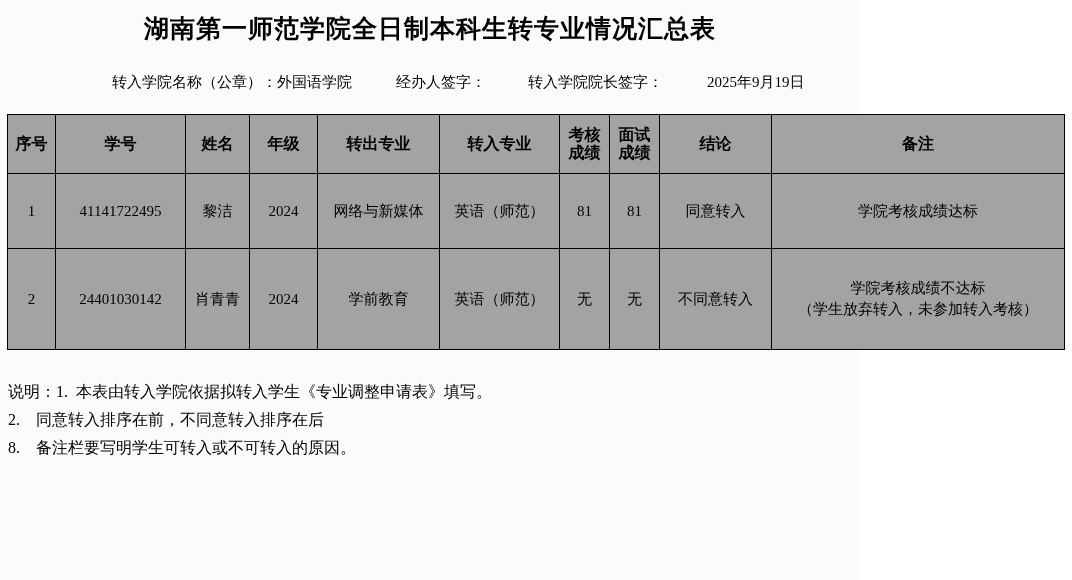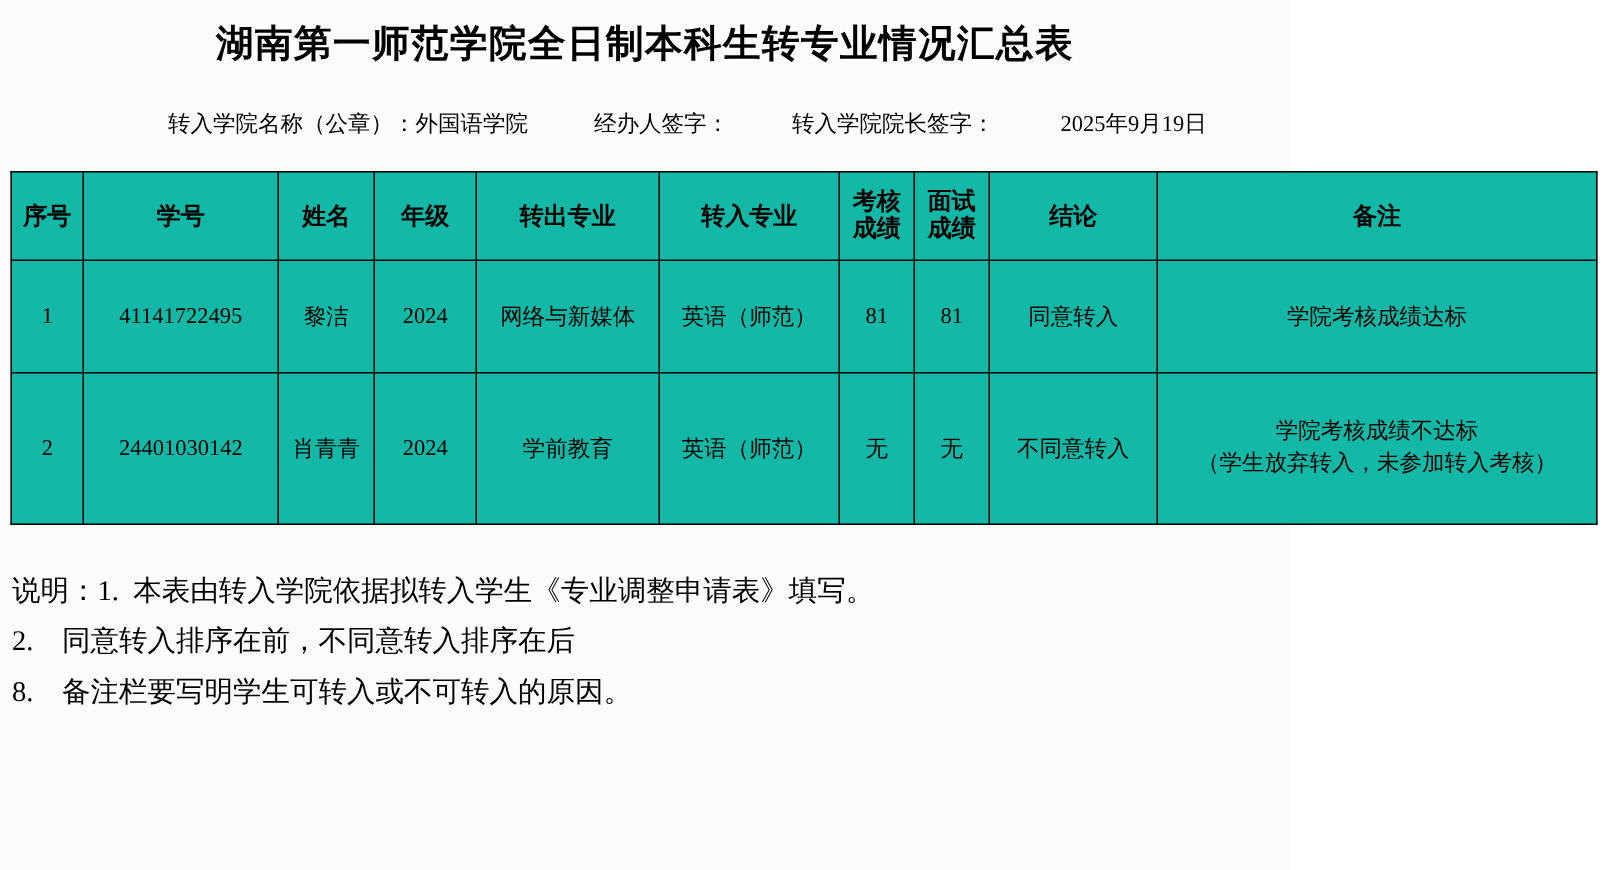--- a/index.html
+++ b/index.html
@@ -40,21 +40,21 @@
   }
   .meta-gap-1 { width: 44px; }
   .meta-gap-2 { width: 42px; }
   .meta-gap-3 { width: 44px; }
 
   table.main {
     border-collapse: collapse;
     width: 1058px;
     margin: 0 7px;
     table-layout: fixed;
-    background: #14b8a6;
+    background: #a3a3a3;
   }
   table.main td, table.main th {
     border: 1px solid #000000;
     text-align: center;
     vertical-align: middle;
     font-size: 15px;
     font-weight: normal;
   }
   table.main thead td {
     font-weight: bold;
@@ -64,21 +64,21 @@
   table.main tbody td {
     height: 72px;
   }
   table.main tbody tr.tall td {
     height: 98px;
   }
   .hdr-two-line {
     line-height: 1.15;
   }
   .notes {
-    font-size: 19px;
+    font-size: 16px;
     line-height: 1.75;
     padding-left: 8px;
     padding-top: 28px;
   }
   .notes div {
     white-space: pre;
   }
   .cell-multiline {
     line-height: 1.4;
   }

